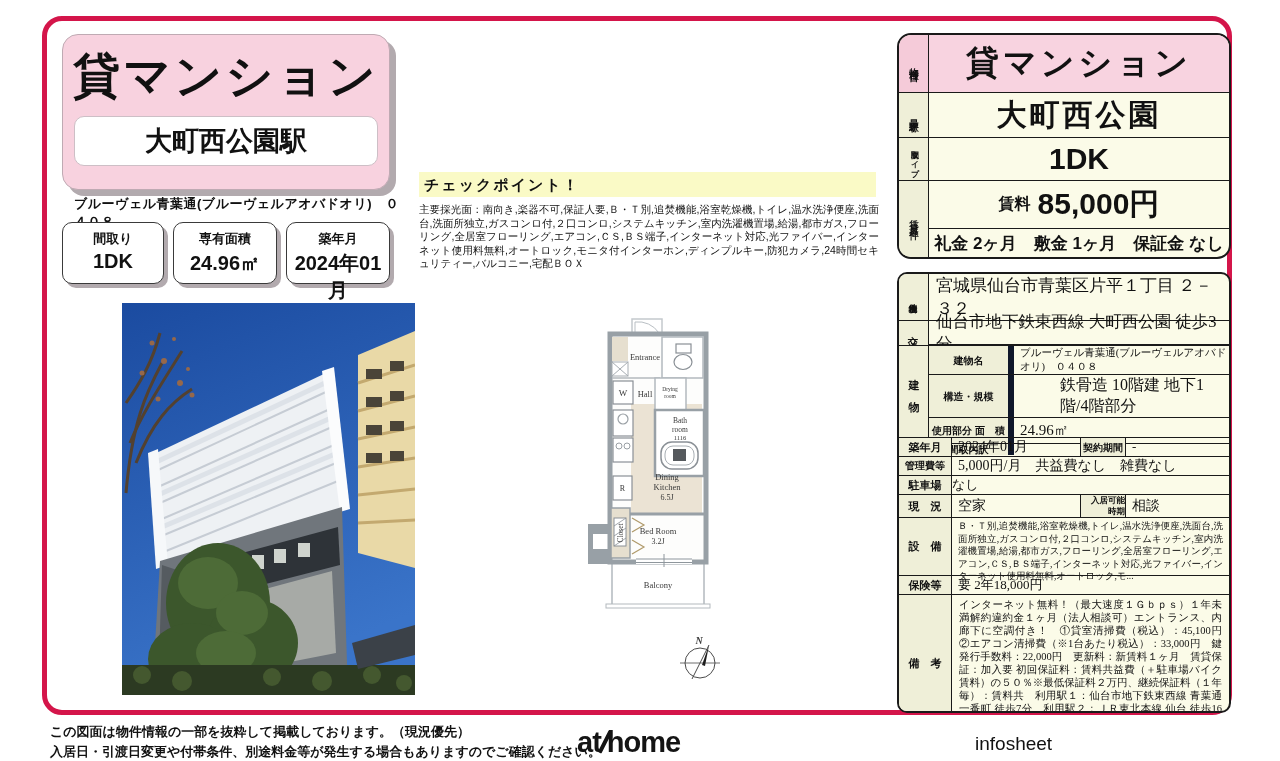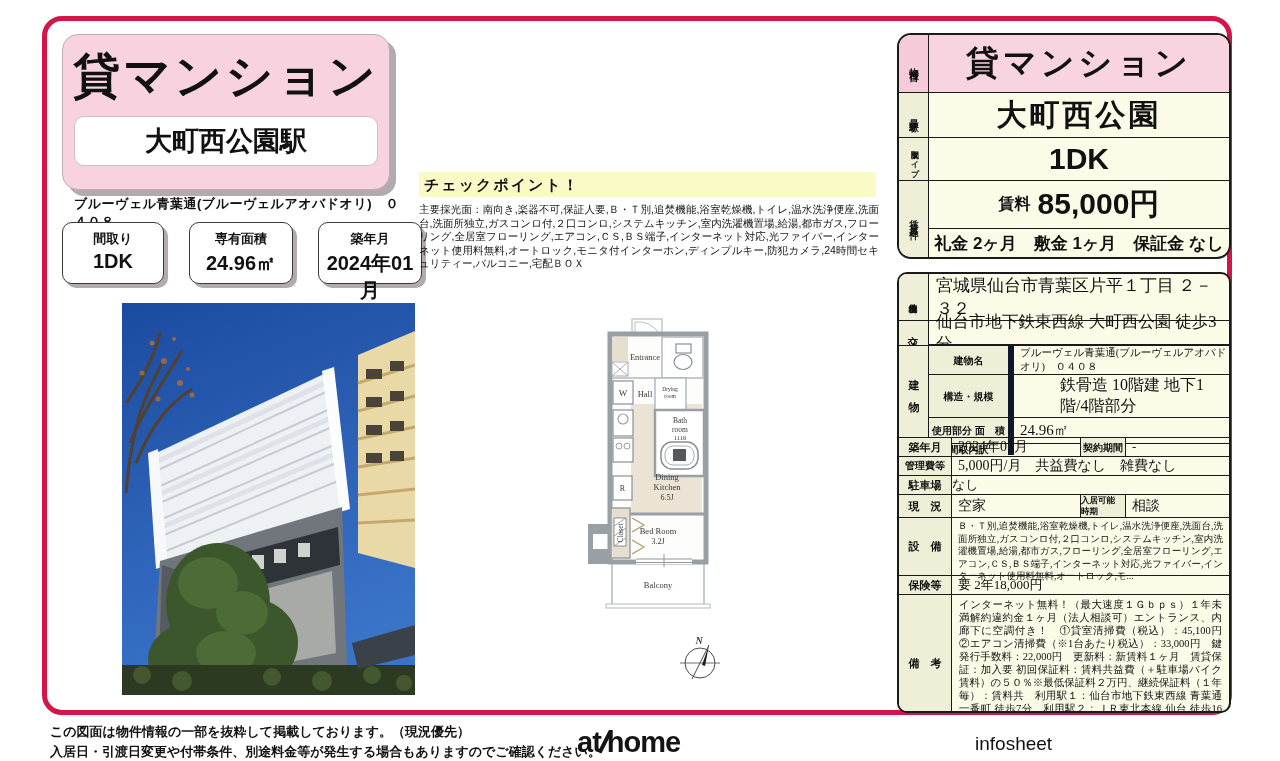--- a/index.html
+++ b/index.html
@@ -17,21 +17,21 @@
                box-shadow:6px 6px 0 #b2aaae; }
   .title-box .cat { display:block; text-align:center; font-size:47px; font-weight:bold;
                     letter-spacing:3px; margin-top:10px; color:#111; }
   .station-box { position:absolute; left:11px; right:11px; bottom:23px; height:50px;
                  background:#fff; border:1px solid #cdbfc6; border-radius:10px;
                  display:flex; align-items:center; justify-content:center;
                  font-size:27px; font-weight:bold; }
   .bldg-line { position:absolute; left:74px; top:195px; width:330px; font-size:13px;
                font-weight:600; letter-spacing:0.5px; }
 
-  .spec-row { position:absolute; left:62px; top:222px; display:flex; gap:25px; }
+  .spec-row { position:absolute; left:62px; top:222px; display:flex; gap:9px; }
   .spec-box { width:104px; height:62px; background:#fff; border:1.5px solid #3a3a3a;
               border-radius:10px; box-shadow:4px 4px 0 #b2aaae; text-align:center;
               padding-top:7px; }
   .spec-box .lb { font-size:13px; font-weight:bold; }
   .spec-box .vl { font-size:20px; font-weight:bold; margin-top:2px; }
 
   
   .photo { position:absolute; left:122px; top:303px; width:293px; height:392px; }
 
   
@@ -78,21 +78,21 @@
   .sub-col { flex:1; display:flex; flex-direction:column; }
   .sub-row { display:flex; border-top:1px solid #1a1a1a; flex:1; }
   .sub-row:first-child { border-top:none; }
   .sub-lab { flex:0 0 85px; background:#efefd8; border-right:6px solid #0f172a;
              display:flex; align-items:center; justify-content:center; text-align:center;
              font-size:10px; font-weight:bold; font-family:"Liberation Sans", sans-serif;
              line-height:11px; }
   .sub-val { flex:1; display:flex; align-items:center; padding-left:6px; }
   .midlab { flex:0 0 46px; background:#efefd8; border-left:1.5px solid #1a1a1a;
             border-right:1.5px solid #1a1a1a; display:flex; align-items:center;
-            justify-content:center; text-align:left; font-size:10px; font-weight:bold;
+            justify-content:center; text-align:right; font-size:10px; font-weight:bold;
             font-family:"Liberation Sans", sans-serif; line-height:11px; }
   .small-serif { font-size:9.5px; line-height:12.5px; text-align:justify; padding:2px 6px; }
   .remarks-serif { font-size:10.5px; line-height:13px; text-align:justify; padding:3px 7px; }
 
   
   .disclaimer { position:absolute; left:50px; top:722px; font-size:13px; line-height:19.5px;
                 font-weight:600; }
   .logo { position:absolute; left:577px; top:726px; font-size:29px; font-weight:bold;
           letter-spacing:-1px; color:#141414; display:flex; align-items:center; }
   .logo .slash { display:inline-block; width:4px; height:24px; background:#141414;

